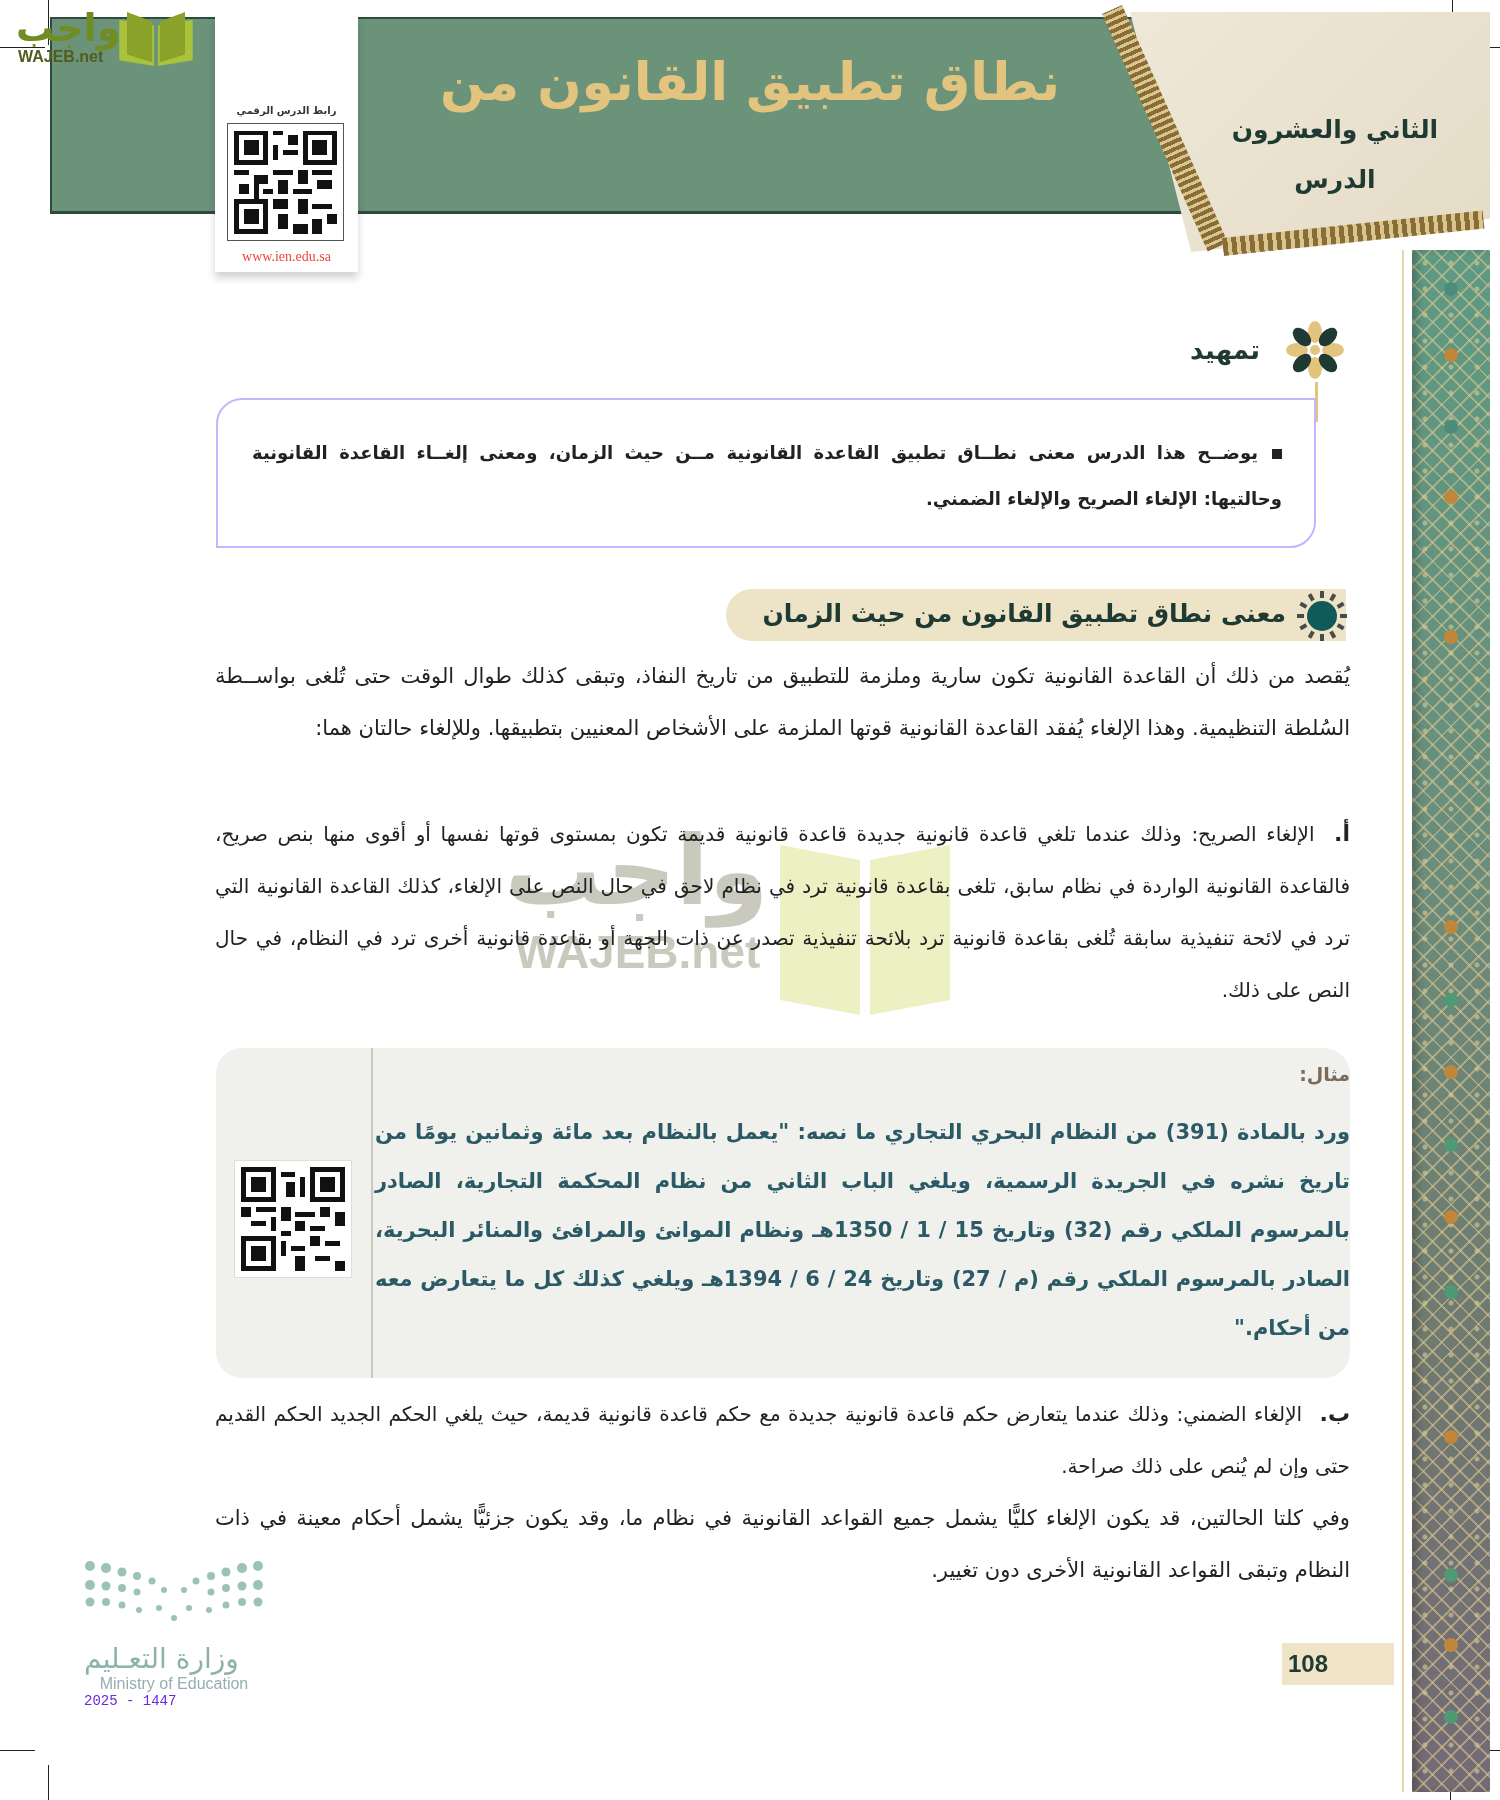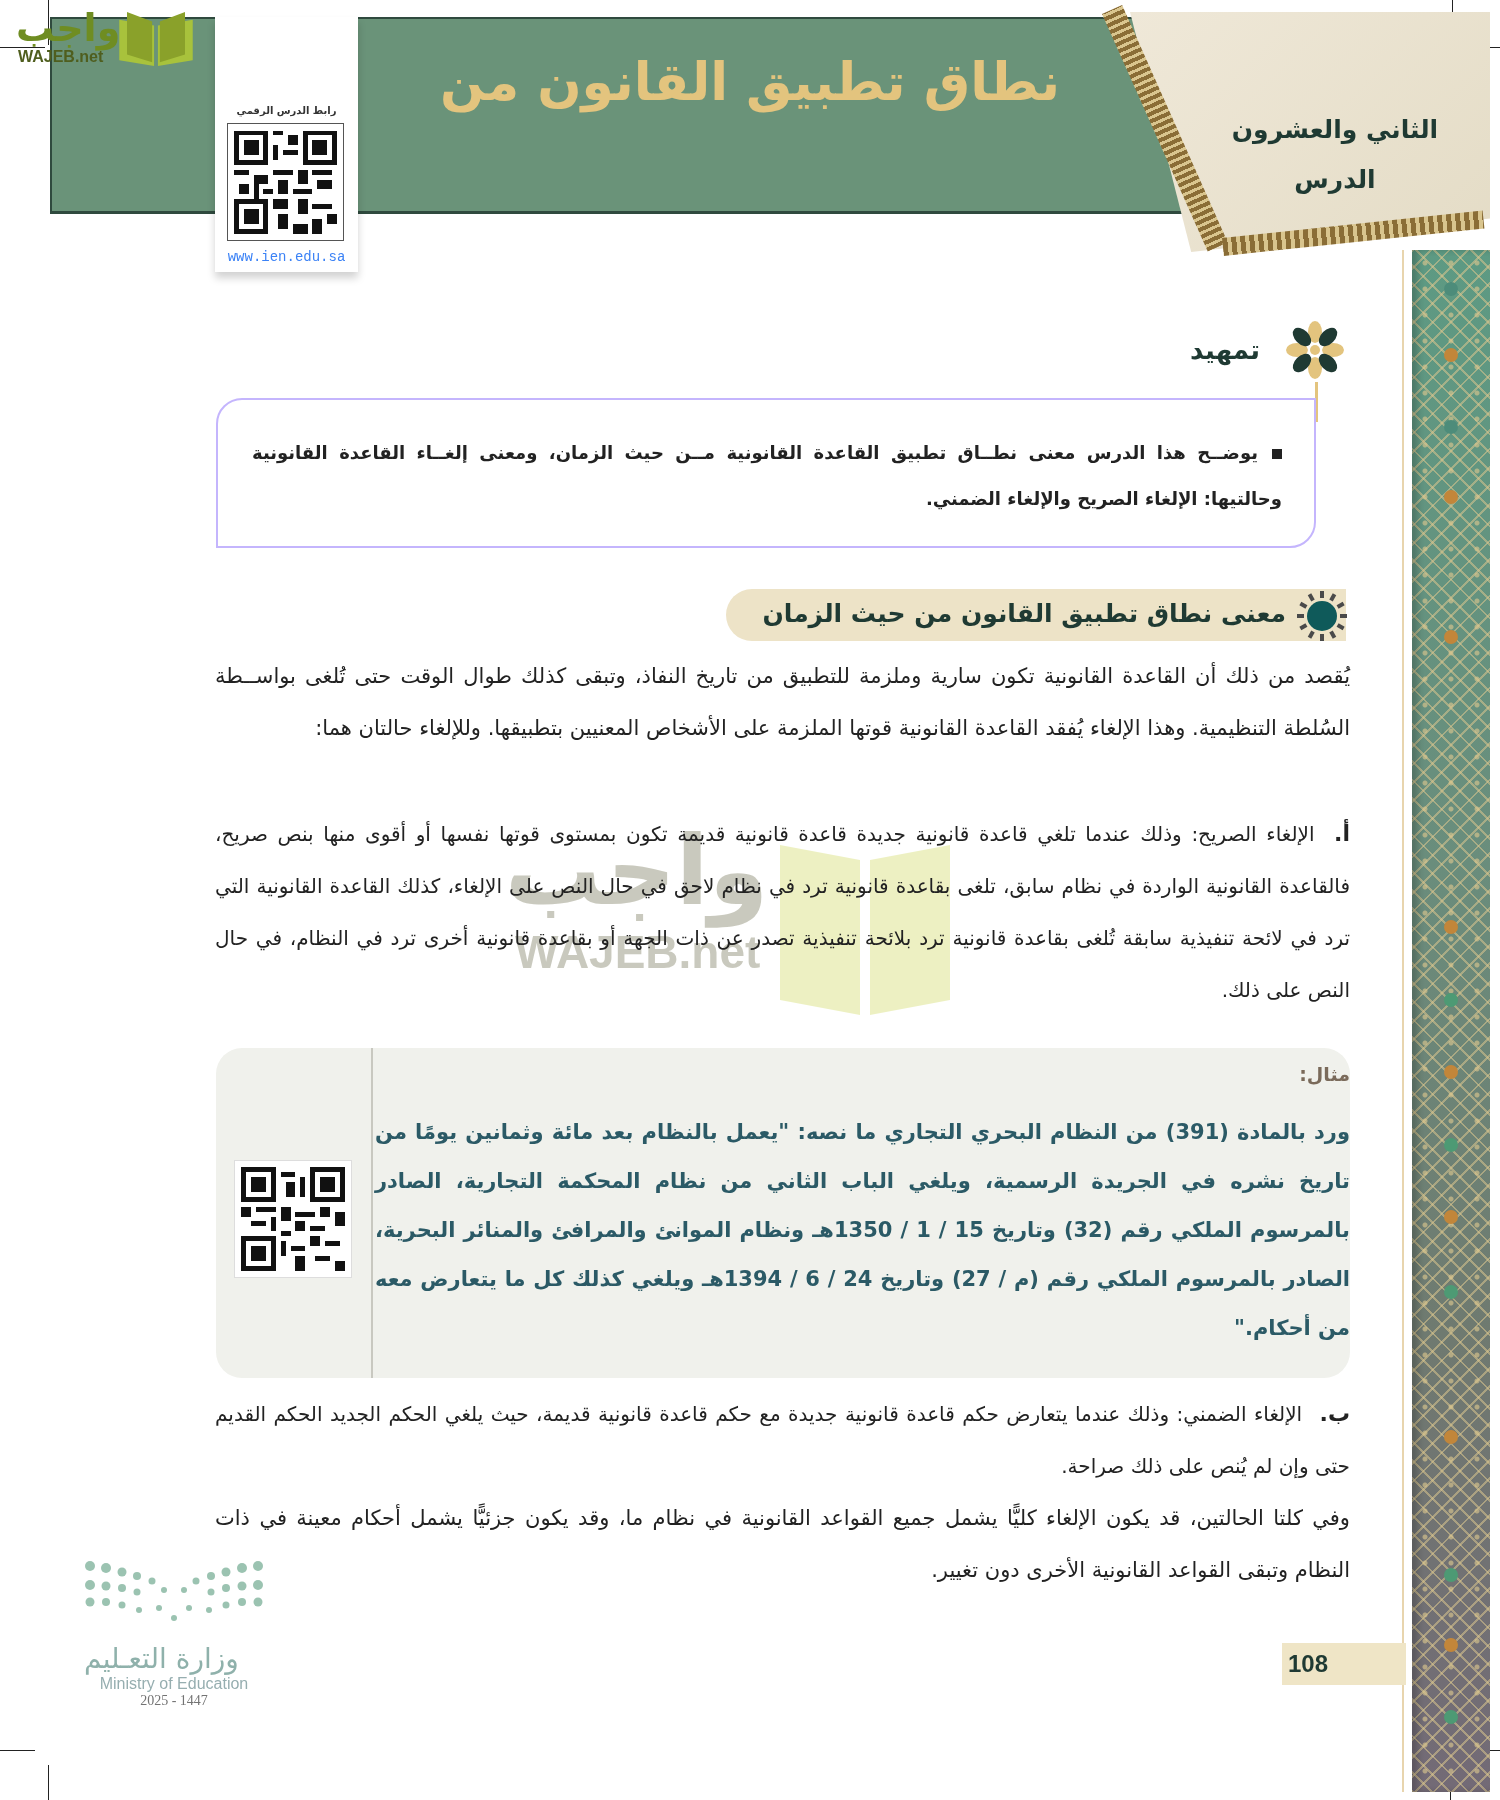--- a/index.html
+++ b/index.html
@@ -21,21 +21,21 @@
   }
 
   
   .qr-card {
     position: absolute; left: 215px; top: 17px; width: 143px; height: 255px;
     background: #fff; box-shadow: 0 6px 8px rgba(0,0,0,0.18);
     text-align: center;
   }
   .qr-card .qr-label { position: absolute; top: 88px; left: 0; right: 0; font-size: 10px; font-weight: bold; color: #333; }
   .qr-card .qr-box { position: absolute; top: 106px; left: 12px; width: 117px; height: 118px; border: 1px solid #555; padding: 6px; background: #fff; }
-  .qr-card .qr-url { position: absolute; top: 232px; left: 0; right: 0; font-size: 14px; color: #3b82f6; font-family: Liberation Mono, monospace; direction: ltr; }
+  .qr-card .qr-url { position: absolute; top: 232px; left: 0; right: 0; font-size: 14px; color: #ef4444; font-family: Liberation Serif, serif; direction: ltr; }
 
   
   .parchment {
     position: absolute; left: 1130px; top: 12px; width: 360px; height: 240px;
     background: linear-gradient(135deg, #efe8d8, #e4dcc6);
     transform: skewX(0deg);
     clip-path: polygon(0 0, 100% 0, 100% 86%, 17% 100%, 0 0);
     box-shadow: 0 8px 10px rgba(0,0,0,0.25);
   }
   .parchment-border-l {
@@ -101,24 +101,24 @@
   .example-divider { position: absolute; left: 371px; top: 1048px; width: 2px; height: 330px; background: #c8c8c0; }
   .example-label { position: absolute; right: 150px; top: 1063px; font-size: 19px; font-weight: bold; color: #7a6a5a; }
   .example-text { position: absolute; right: 150px; top: 1108px; width: 975px; font-size: 21px; font-weight: bold; line-height: 49px; color: #2b5a66; text-align: justify; text-align-last: right; }
   .example-qr { position: absolute; left: 234px; top: 1160px; width: 118px; height: 118px; border: 1px solid #ddd; background: #fff; padding: 6px; }
 
   
   .ministry { position: absolute; left: 84px; top: 1560px; width: 180px; }
   .ministry-dots { width: 180px; height: 70px; }
   .ministry-ar { font-size: 28px; color: #8fb1ab; margin-top: 8px; text-align: left; }
   .ministry-en { font-size: 16px; color: #96aeb0; direction: ltr; text-align: center; font-family: "Liberation Sans", sans-serif; }
-  .ministry-year { font-size: 14px; color: #737373; direction: ltr; text-align: center; font-family: Liberation Serif, serif; }
+  .ministry-year { font-size: 14px; color: #6d28d9; direction: ltr; text-align: left; font-family: Liberation Mono, monospace; }
 
   .page-num {
-    position: absolute; left: 1282px; top: 1643px; width: 124px; height: 42px;
+    position: absolute; left: 1282px; top: 1643px; width: 112px; height: 42px;
     background: #efe5c6; font-size: 24px; font-weight: bold; color: #1f3a33;
     direction: ltr; text-align: left; padding-left: 6px; line-height: 42px;
     font-family: "Liberation Sans", sans-serif;
   }
 
   
   .wm-center { position: absolute; left: 505px; top: 815px; width: 470px; height: 200px; opacity: 0.45; pointer-events: none; }
   .wm-center .ar { position: absolute; left: 0; top: 0; font-size: 96px; font-weight: bold; color: #8a8a70; }
   .wm-center .en { position: absolute; left: 10px; top: 110px; font-size: 46px; font-weight: bold; color: #8a8a70; direction: ltr; font-family: "Liberation Sans", sans-serif; }
   .wm-center .book { position: absolute; left: 270px; top: 0; width: 180px; height: 200px; }

